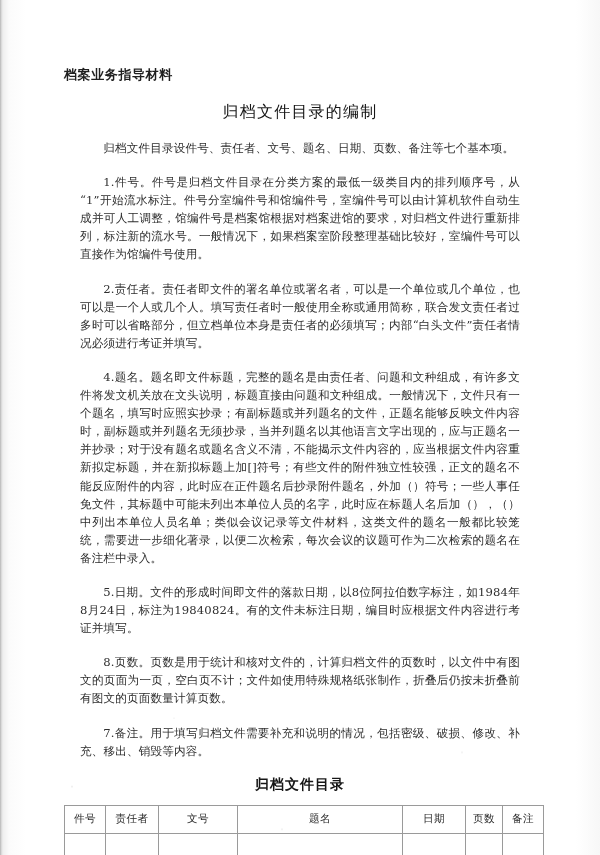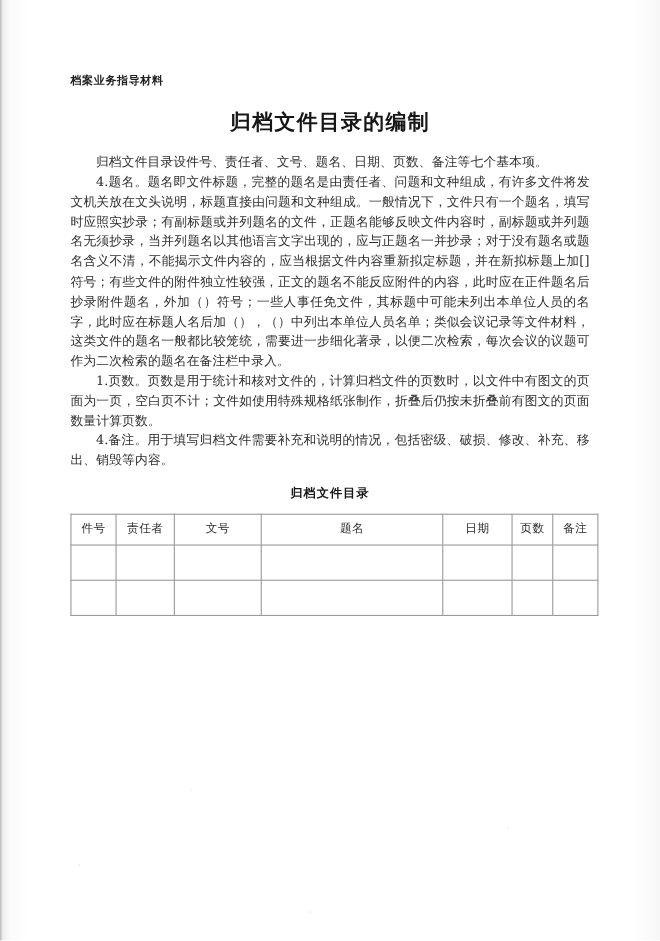--- a/index.html
+++ b/index.html
@@ -47,56 +47,56 @@
     position: absolute;
     left: 64px;
     top: 0;
     width: 472px;
     height: 855px;
   }
 
   
   .running-head {
     margin-top: 66px;
-    font-size: 10px;
+    font-size: 13px;
     font-weight: bold;
     letter-spacing: .6px;
     color: #1f1f1f;
   }
 
   
   .doc-title {
     margin-top: 18px;
     text-align: center;
-    font-size: 19px;
-    font-weight: bold;
+    font-size: 16px;
+    font-weight: normal;
     letter-spacing: 1.2px;
     color: #161616;
   }
 
   
   .body-copy {
     margin-top: 14px;
     font-size: 11.6px;
     line-height: 18.1px;
     text-align: justify;
     text-justify: inter-ideograph;
     color: #2e2e2e;
     letter-spacing: .15px;
   }
   .body-copy p {
-    margin: 0;
+    margin: 16px;
     text-indent: 2em;
   }
 
   
   .table-caption {
     margin-top: 13px;
     text-align: center;
-    font-size: 11px;
+    font-size: 14px;
     font-weight: bold;
     letter-spacing: 1px;
     color: #161616;
     font-family: Liberation Serif, serif;
   }
 
   
   .catalog-table {
     margin-top: 11px;
     width: 480px;
@@ -136,23 +136,26 @@
   <div class="scan-edge-left"></div>
 
   <div class="content">
 
     <div class="running-head">档案业务指导材料</div>
 
     <h1 class="doc-title">归档文件目录的编制</h1>
 
     <div class="body-copy">
       <p>归档文件目录设件号、责任者、文号、题名、日期、页数、备注等七个基本项。</p>
+      <p>1.件号。件号是归档文件目录在分类方案的最低一级类目内的排列顺序号，从“1”开始流水标注。件号分室编件号和馆编件号，室编件号可以由计算机软件自动生成并可人工调整，馆编件号是档案馆根据对档案进馆的要求，对归档文件进行重新排列，标注新的流水号。一般情况下，如果档案室阶段整理基础比较好，室编件号可以直接作为馆编件号使用。</p>
+      <p>2.责任者。责任者即文件的署名单位或署名者，可以是一个单位或几个单位，也可以是一个人或几个人。填写责任者时一般使用全称或通用简称，联合发文责任者过多时可以省略部分，但立档单位本身是责任者的必须填写；内部“白头文件”责任者情况必须进行考证并填写。</p>
       <p>4.题名。题名即文件标题，完整的题名是由责任者、问题和文种组成，有许多文件将发文机关放在文头说明，标题直接由问题和文种组成。一般情况下，文件只有一个题名，填写时应照实抄录；有副标题或并列题名的文件，正题名能够反映文件内容时，副标题或并列题名无须抄录，当并列题名以其他语言文字出现的，应与正题名一并抄录；对于没有题名或题名含义不清，不能揭示文件内容的，应当根据文件内容重新拟定标题，并在新拟标题上加[]符号；有些文件的附件独立性较强，正文的题名不能反应附件的内容，此时应在正件题名后抄录附件题名，外加（）符号；一些人事任免文件，其标题中可能未列出本单位人员的名字，此时应在标题人名后加（），（）中列出本单位人员名单；类似会议记录等文件材料，这类文件的题名一般都比较笼统，需要进一步细化著录，以便二次检索，每次会议的议题可作为二次检索的题名在备注栏中录入。</p>
-      <p>1.页数。页数是用于统计和核对文件的，计算归档文件的页数时，以文件中有图文的页面为一页，空白页不计；文件如使用特殊规格纸张制作，折叠后仍按未折叠前有图文的页面数量计算页数。</p>
-      <p>4.备注。用于填写归档文件需要补充和说明的情况，包括密级、破损、修改、补充、移出、销毁等内容。</p>
+      <p>5.日期。文件的形成时间即文件的落款日期，以8位阿拉伯数字标注，如1984年8月24日，标注为19840824。有的文件未标注日期，编目时应根据文件内容进行考证并填写。</p>
+      <p>8.页数。页数是用于统计和核对文件的，计算归档文件的页数时，以文件中有图文的页面为一页，空白页不计；文件如使用特殊规格纸张制作，折叠后仍按未折叠前有图文的页面数量计算页数。</p>
+      <p>7.备注。用于填写归档文件需要补充和说明的情况，包括密级、破损、修改、补充、移出、销毁等内容。</p>
     </div>
 
     <div class="table-caption">归档文件目录</div>
 
     <table class="catalog-table">
       <thead>
         <tr>
           <th class="col-jianhao">件号</th>
           <th class="col-zerenzhe">责任者</th>
           <th class="col-wenhao">文号</th>

